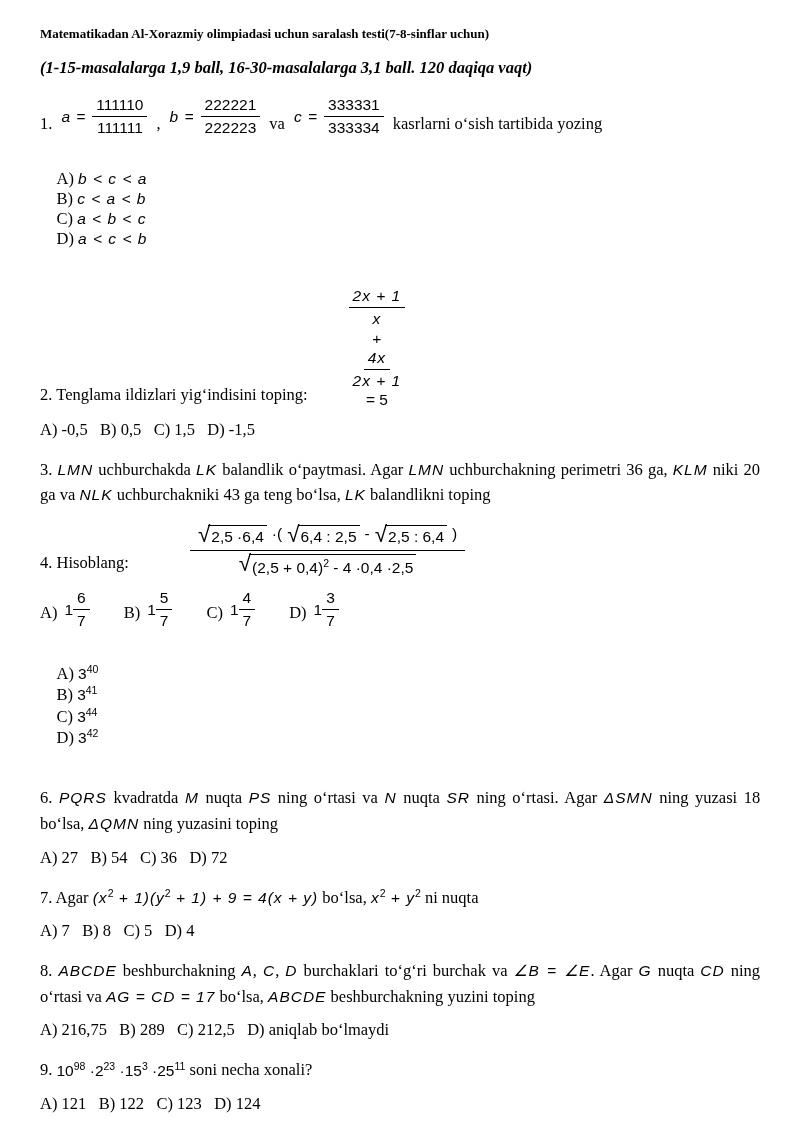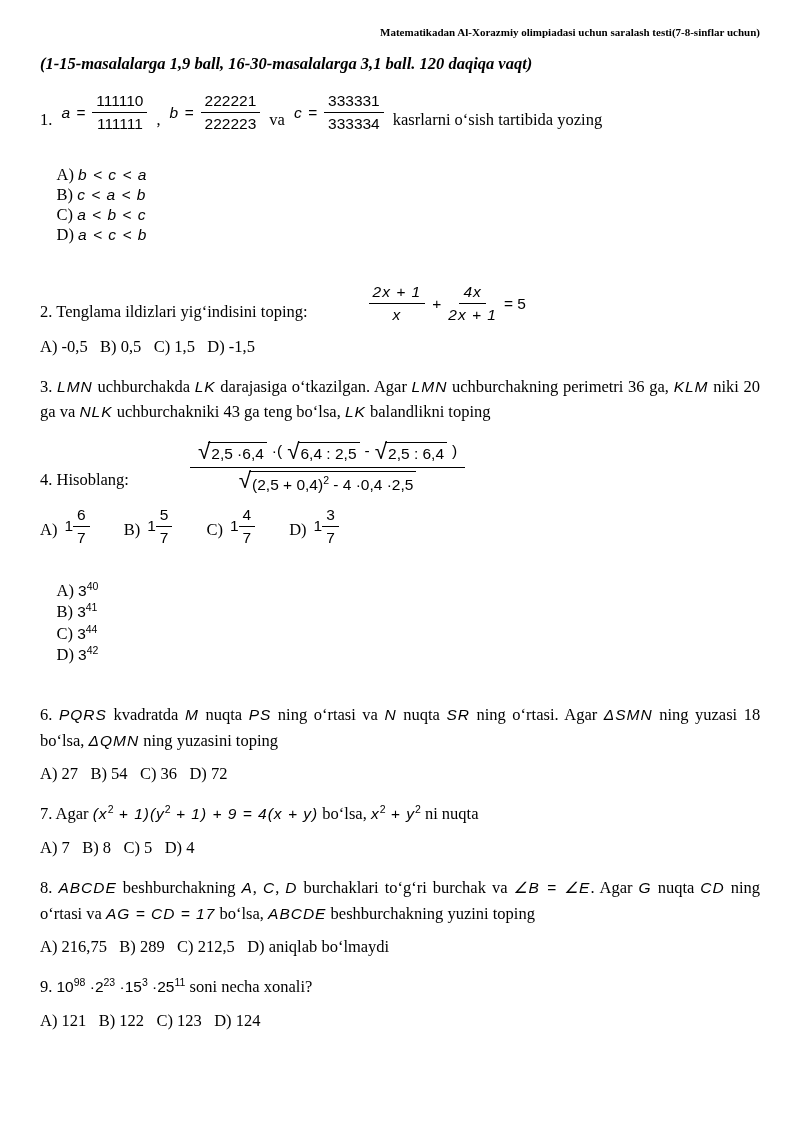--- a/index.html
+++ b/index.html
@@ -5,21 +5,21 @@
   * { box-sizing: border-box; }
   html, body { margin: 0; padding: 0; }
   body {
     width: 800px; height: 1131px; overflow: hidden;
     background: #ffffff; color: #000;
     font-family: "Liberation Serif", serif;
     font-size: 16.5px;
   }
   .page { padding: 26px 40px 0 40px; }
 
-  .title { text-align: right; font-weight: bold; font-size: 11px; }
+  .title { text-align: left; font-weight: bold; font-size: 13px; }
   .subtitle { text-align: left; font-weight: bold; font-style: italic; font-size: 16.5px; margin-top: 16px; }
 
   p { margin: 0; }
   .q { margin-top: 17px; }
   .qtext { text-align: justify; line-height: 1.55; }
   .ans { margin-top: 11px; white-space: pre-wrap; }
 
   
   .mt { font-family: "Liberation Sans", sans-serif; font-style: italic; font-size: 15.5px; letter-spacing: 1px; }
   .md { font-family: "Liberation Sans", sans-serif; font-style: normal; font-size: 15.5px; }
@@ -29,21 +29,21 @@
   .frac { display: inline-flex; flex-direction: column; align-items: center;
           font-family: "Liberation Sans", sans-serif; font-style: normal; font-size: 15.5px;
           line-height: 1.3; vertical-align: middle; }
   .fn { border-bottom: 1.3px solid #000; padding: 0 4px 1px 4px; }
   .fd { padding-top: 1px; }
 
   .qrow { display: flex; align-items: flex-end; column-gap: 9px; }
   .lead { padding-bottom: 4px; white-space: pre; }
   .fgroup { display: inline-flex; align-items: center; column-gap: 6px; }
   .mexp { display: inline-flex; align-items: center; column-gap: 7px;
-          font-family: "Liberation Sans", sans-serif; font-size: 15.5px; margin-left: 52px; }
+          font-family: "Liberation Sans", sans-serif; font-size: 15.5px; margin-left: 32px; flex-direction: column; }
 
   .sqrt { display: inline-flex; align-items: flex-start; }
   .rsign { font-size: 1.45em; line-height: 0.92; margin-right: -2px; font-style: normal; }
   .rbody { border-top: 1.3px solid #000; padding: 2px 3px 0 3px; white-space: pre; }
 
   .bigfrac { display: inline-flex; flex-direction: column; align-items: center;
              font-family: "Liberation Sans", sans-serif; font-size: 15.5px; margin-left: 52px; }
   .bfn { display: inline-flex; align-items: flex-start; column-gap: 5px;
          border-bottom: 1.3px solid #000; padding: 0 8px 4px 8px; }
   .bfd { display: inline-flex; padding-top: 3px; }
@@ -111,21 +111,21 @@
       <span class="md">= 5</span>
     </span>
   </div>
   <p class="ans">A) -0,5   B) 0,5   C) 1,5   D) -1,5</p>
 
   <p class="q qtext">
     <span>3.</span>
     <span class="mt">LMN</span>
     <span>uchburchakda</span>
     <span class="mt">LK</span>
-    <span>darajasiga o‘tkazilgan. Agar</span>
+    <span>balandlik o‘paytmasi. Agar</span>
     <span class="mt">LMN</span>
     <span>uchburchakning perimetri 36 ga,</span>
     <span class="mt">KLM</span>
     <span>niki 20 ga va</span>
     <span class="mt">NLK</span>
     <span>uchburchakniki 43 ga teng bo‘lsa,</span>
     <span class="mt">LK</span>
     <span>balandlikni toping</span>
   </p>
 

